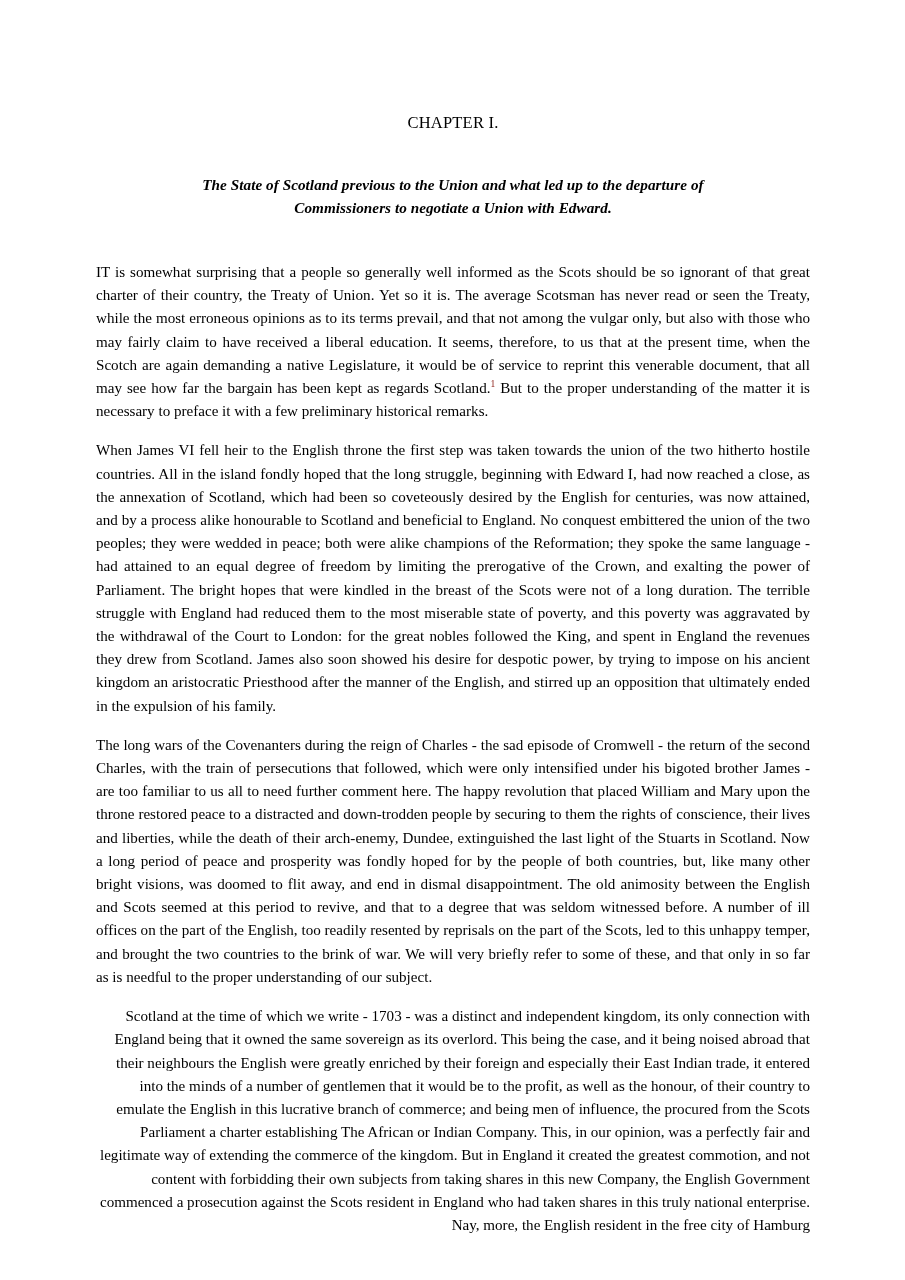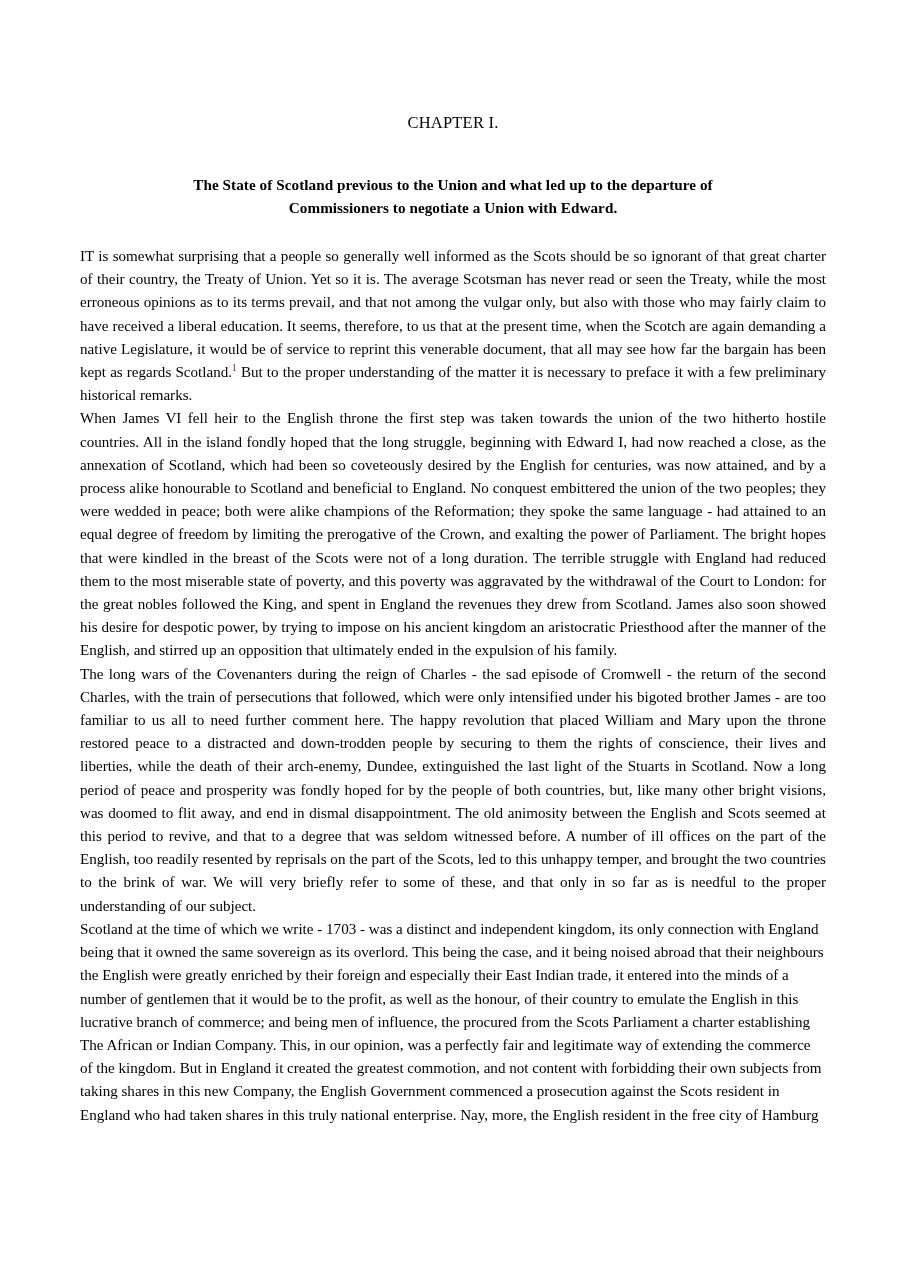--- a/index.html
+++ b/index.html
@@ -41,37 +41,38 @@
   .section-heading {
     margin: 0;
     padding-top: 40px;
     text-align: center;
     font-size: 15.2px;
     font-weight: bold;
     line-height: 23px;
     letter-spacing: 0.05px;
     padding-left: 28px;
     padding-right: 28px;
+    font-style: italic;
   }
   .body-block {
     margin: 0;
     padding-top: 26px;
   }
   p.para {
-    margin: 0;
+    margin: 16px;
     padding: 0;
     text-align: justify;
     text-justify: inter-word;
     font-size: 15.1px;
     line-height: 23.2px;
     hyphens: none;
     -webkit-hyphens: none;
   }
   p.para:last-child {
-    text-align: left;
+    text-align: right;
   }
   sup.fn {
     font-size: 9.5px;
     vertical-align: super;
     line-height: 0;
     color: #8a1a12;
   }
 </style>
 </head>
 <body>

